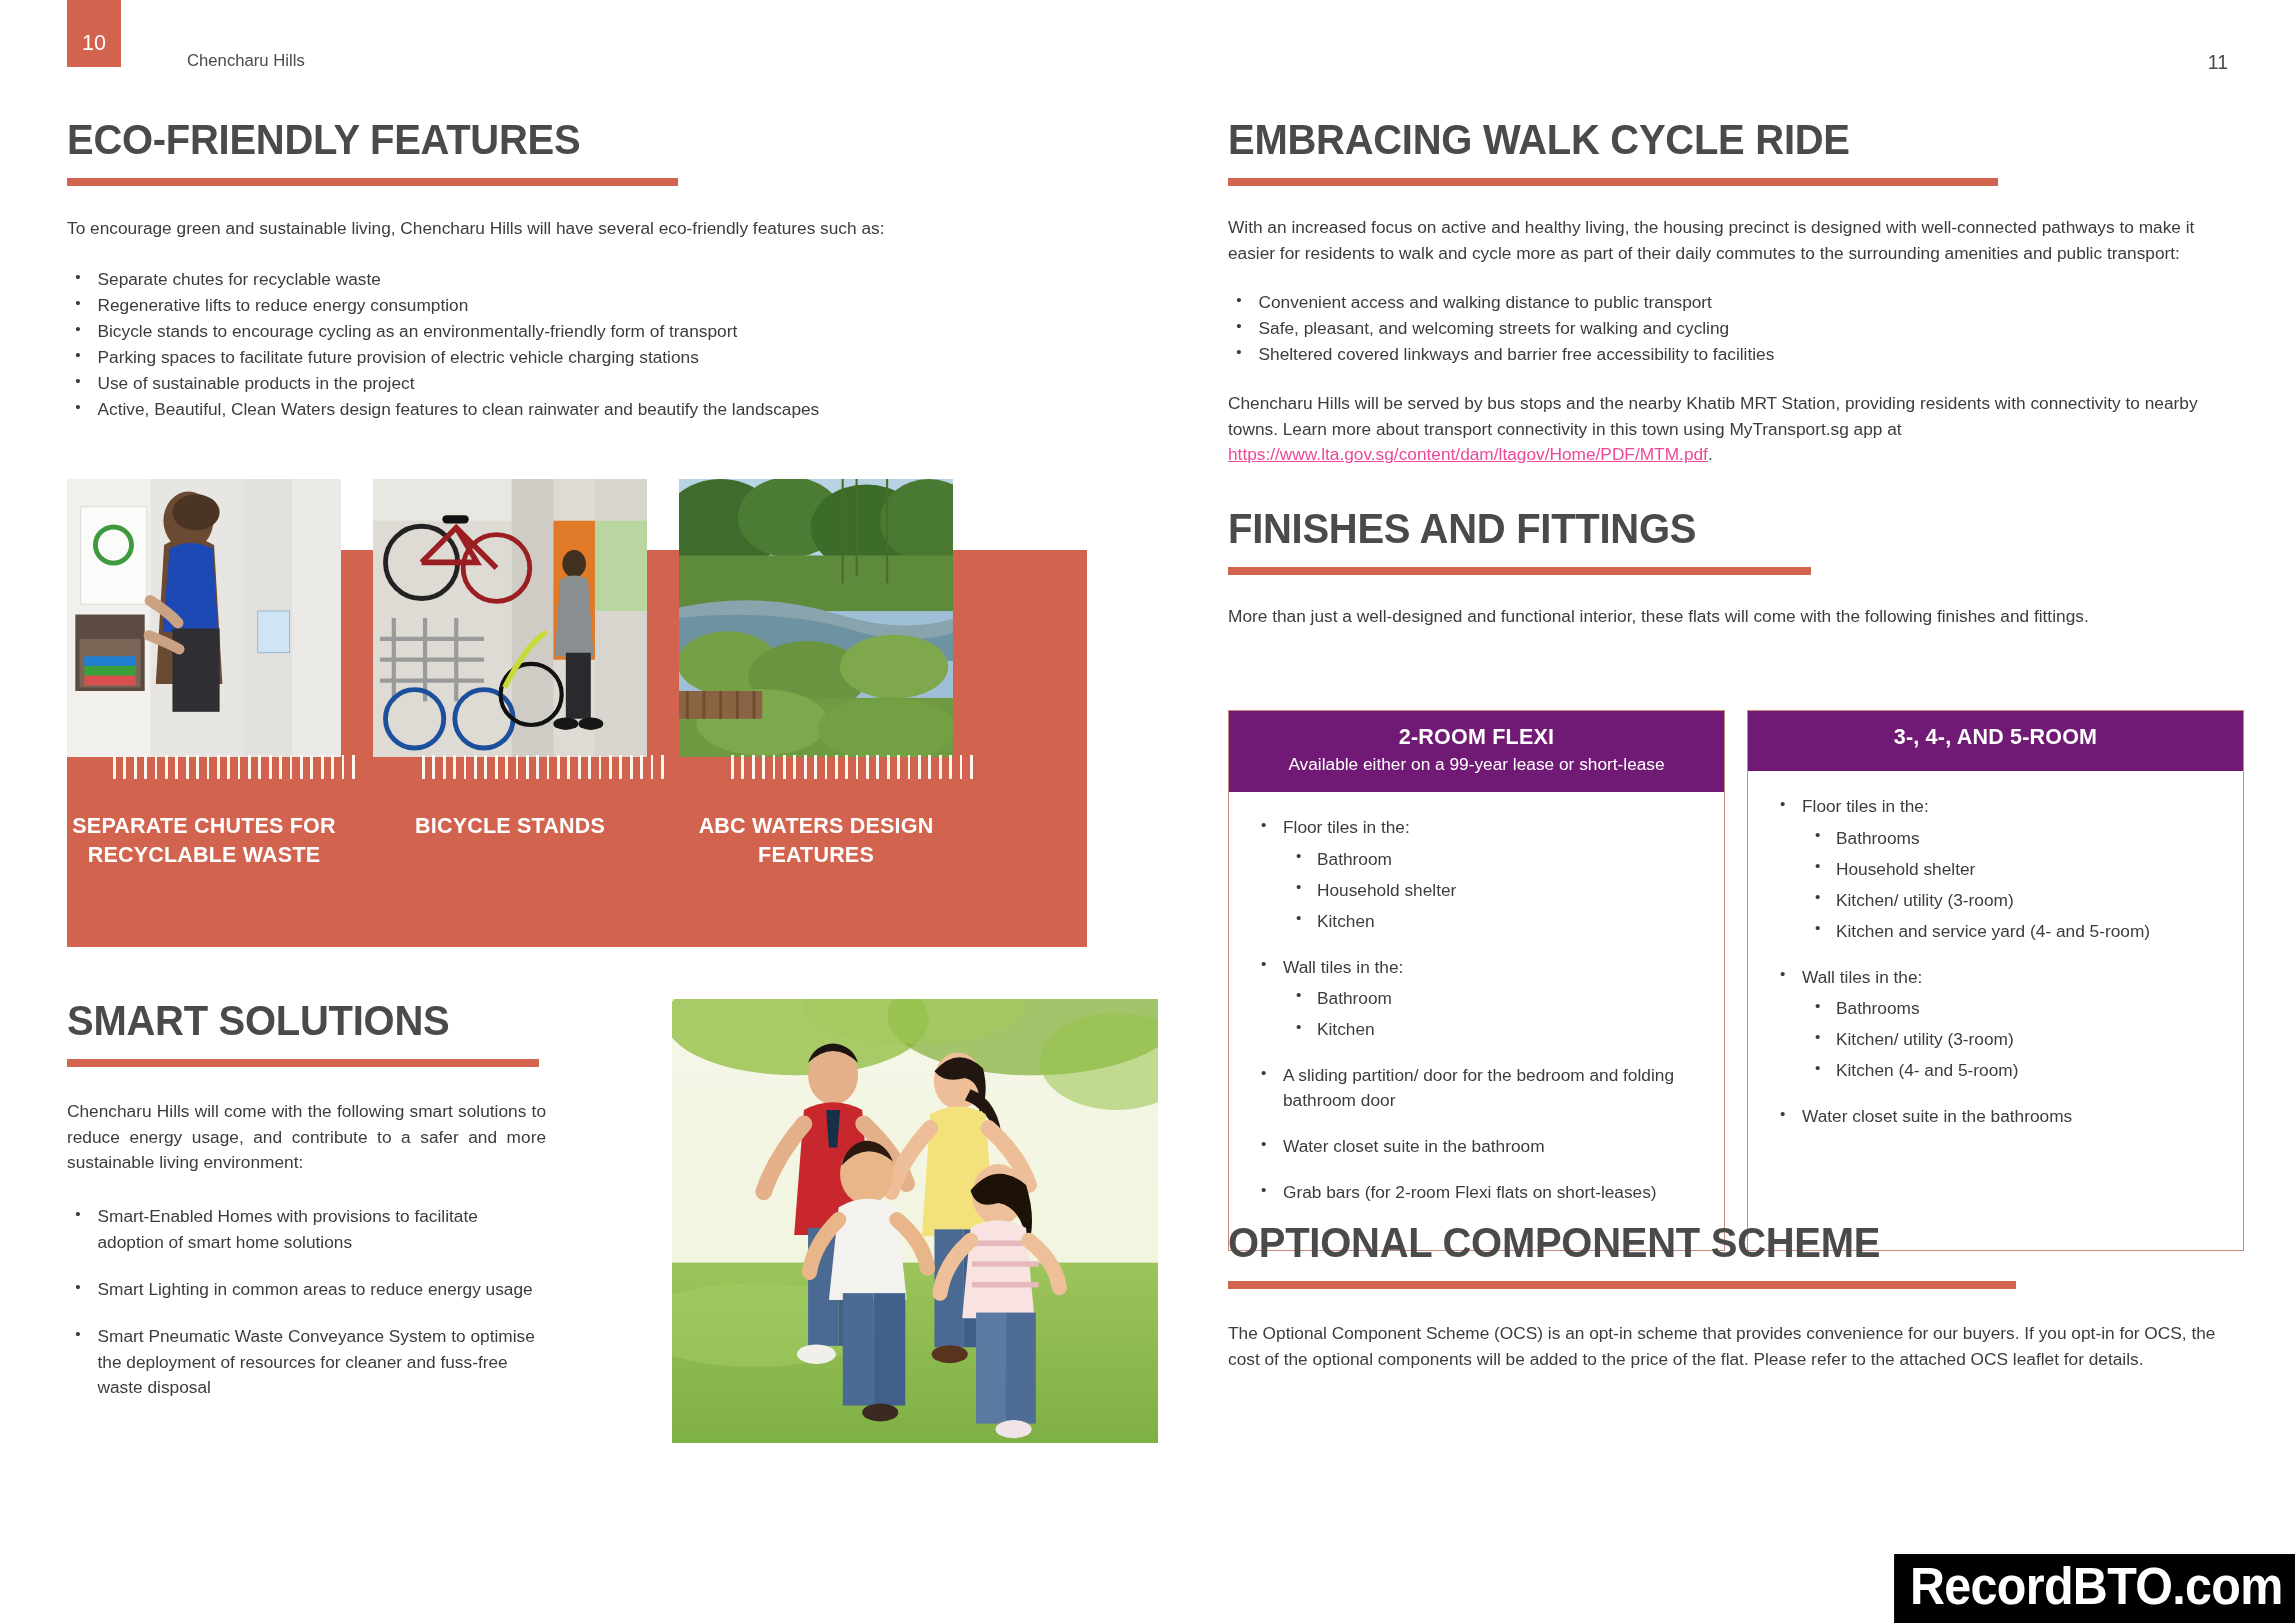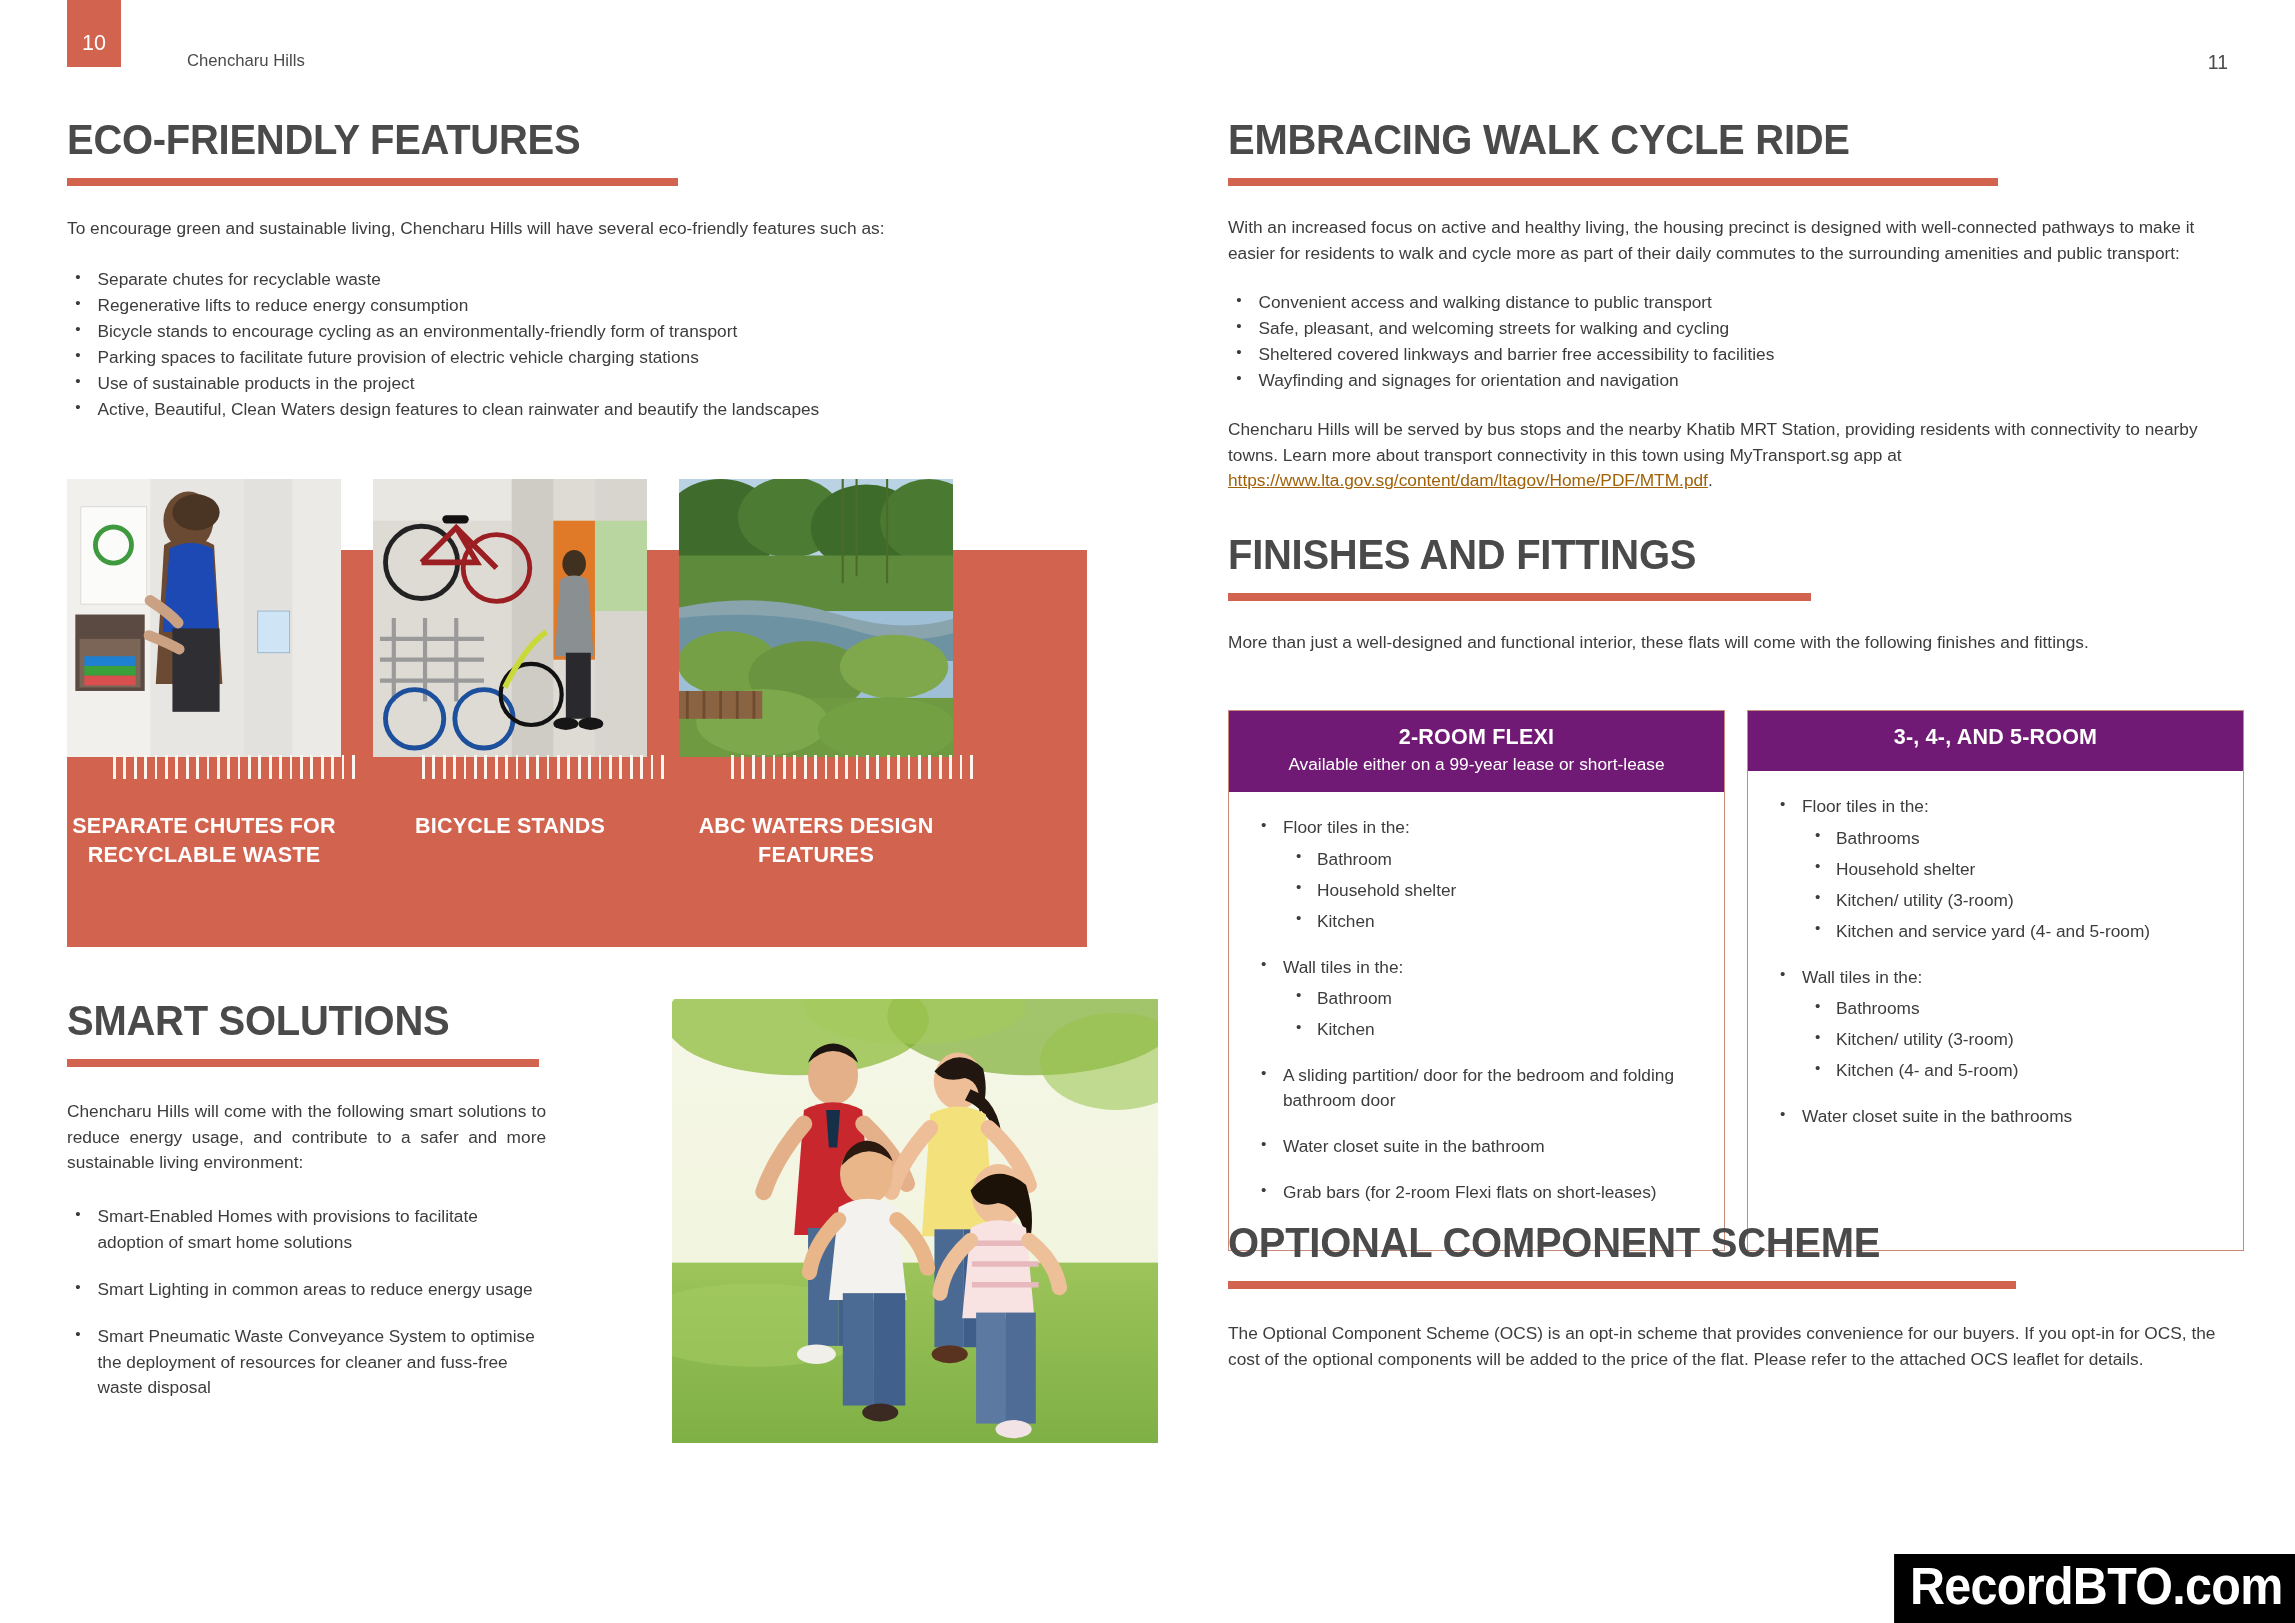--- a/index.html
+++ b/index.html
@@ -28,21 +28,21 @@
   .rule.w-ocs{width:788px;}
   .rule.w-smart{width:472px;}
 
   
   p.body{font-size:17.3px;line-height:1.48;margin:0;color:#3c3c3c;}
   p.body.just{text-align:justify;}
   ul.b{list-style:none;margin:0;padding:0;}
   ul.b>li{font-size:17.3px;line-height:1.5;color:#3c3c3c;position:relative;padding-left:30.5px;margin:0;}
   ul.b>li:before{content:"\2022";position:absolute;left:8.3px;top:-0.7px;font-size:15.3px;color:#3c3c3c;}
   ul.b.sp>li{margin-bottom:21px;}
-  a.link{color:#a16207;text-decoration:underline;margin-top:33px;}
+  a.link{color:#ec4899;text-decoration:underline;margin-top:33px;}
 
   
   .eco-panel{position:absolute;left:67px;top:550px;width:1020px;height:397px;background:#d2634f;}
   .eco-photos{position:absolute;left:67px;top:479px;width:1020px;height:291px;display:flex;gap:32px;}
   .ph{width:274px;height:278px;overflow:hidden;position:relative;background:#cfcfcf;}
   .ph svg{position:absolute;left:0;top:0;width:100%;height:100%;}
   .ticks{position:absolute;top:755px;height:23.6px;display:flex;gap:7.6px;}
   .ticks i{display:block;width:2.8px;height:23.6px;background:#fdf6ef;}
   .t1{left:113px;}
   .t2{left:422px;}
@@ -362,21 +362,20 @@
   <div class="rule w-walk"></div>
 
   <div style="height:29px"></div>
   <p class="body">With an increased focus on active and healthy living, the housing precinct is designed with well-connected pathways to make it easier for residents to walk and cycle more as part of their daily commutes to the surrounding amenities and public transport:</p>
 
   <div style="height:23.6px"></div>
   <ul class="b">
     <li>Convenient access and walking distance to public transport</li>
     <li>Safe, pleasant, and welcoming streets for walking and cycling</li>
     <li>Sheltered covered linkways and barrier free accessibility to facilities</li>
-    <li>Wayfinding and signages for orientation and navigation</li>
   </ul>
 
   <div style="height:23.6px"></div>
   <p class="body"><span>Chencharu Hills will be served by bus stops and the nearby Khatib MRT Station, providing residents with connectivity to nearby towns. Learn more about transport connectivity in this town using MyTransport.sg app at </span><a class="link" href="#">https://www.lta.gov.sg/content/dam/ltagov/Home/PDF/MTM.pdf</a><span>.</span></p>
 
   <div style="height:39px"></div>
   <h1 class="sec">FINISHES AND FITTINGS</h1>
   <div class="rule w-fin"></div>
 
   <div style="height:29px"></div>

